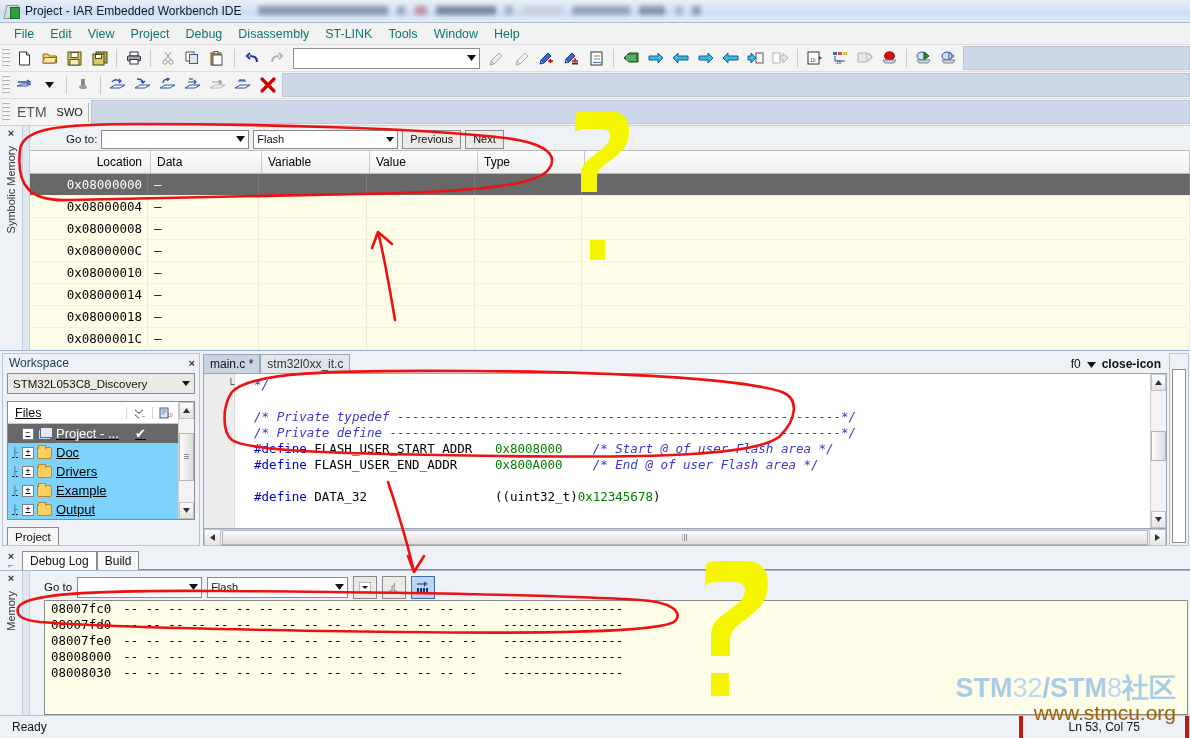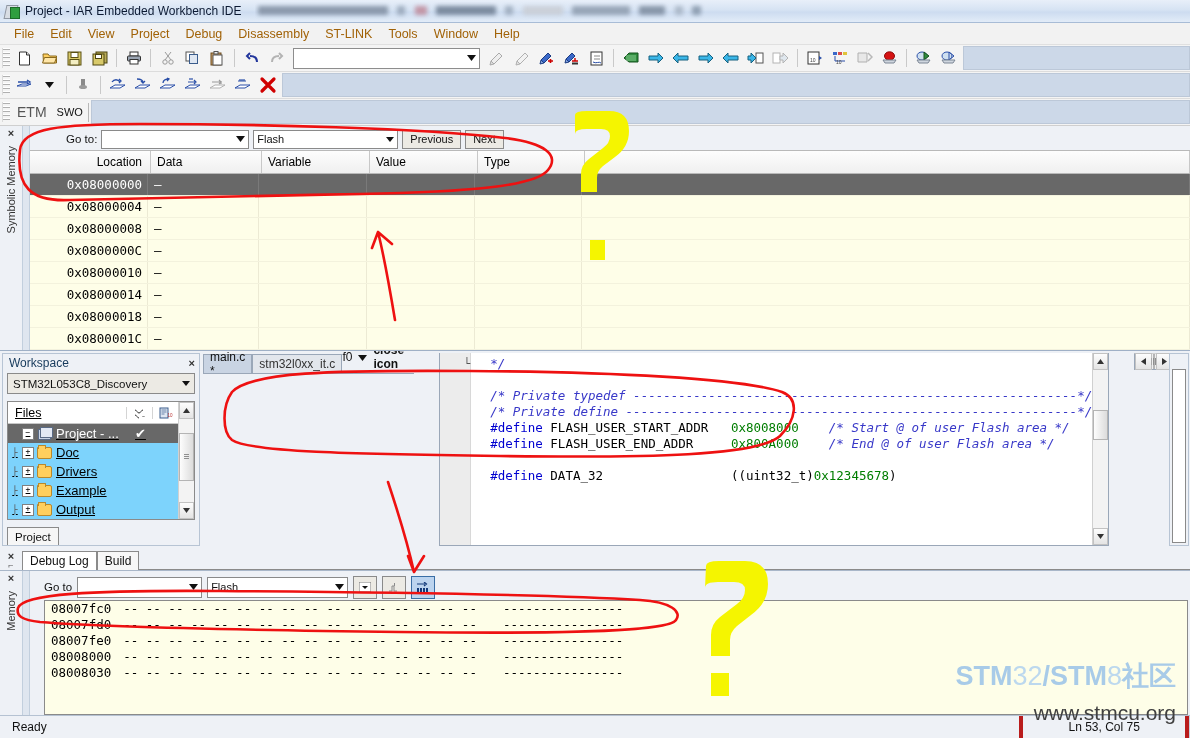--- a/index.html
+++ b/index.html
@@ -29,21 +29,21 @@
   .blurstrip{position:absolute;left:255px;top:2px;right:0;height:18px;overflow:hidden;opacity:.85;}
   .blurstrip span{display:inline-block;height:9px;margin:4px 3px 0 3px;border-radius:1px;
      filter:blur(2.2px);vertical-align:top;}
 
   
   .menubar{
     height:21px;flex:0 0 21px;background:#f2f2f2;
     display:flex;align-items:center;border-bottom:1px solid #e0e0e0;
     padding-left:6px;
   }
-  .menubar div{padding:2px 8px;color:#a16207;font-size:12.5px;white-space:nowrap;cursor:default;}
+  .menubar div{padding:2px 8px;color:#0f766e;font-size:12.5px;white-space:nowrap;cursor:default;}
 
   
   .tbrow{height:26px;flex:0 0 26px;display:flex;align-items:center;
      background:#f4f4f4;border-bottom:1px solid #dcdcdc;padding-left:2px;}
   .grip{width:7px;height:20px;flex:0 0 7px;margin-right:2px;
      background:repeating-linear-gradient(to bottom,#fff 0 1px,#b0b0b0 1px 2px,transparent 2px 4px);
      border-left:1px solid #dadada;}
   .tbtn{width:23px;height:22px;flex:0 0 23px;display:flex;align-items:center;justify-content:center;
      border:1px solid transparent;border-radius:2px;}
   .tsep{width:1px;height:18px;background:#c9c9c9;margin:0 4px;flex:0 0 1px;}
@@ -122,21 +122,21 @@
      border:1px solid #c2c2c2;display:flex;align-items:center;justify-content:center;}
   .strack{flex:1 1 auto;background:#f3f3f3;position:relative;}
   .sthumb{position:absolute;left:0;right:0;top:14px;height:46px;
      background:linear-gradient(to right,#fdfdfd,#dcdcdc);border:1px solid #b4b4b4;}
   .sthumb:after{content:"";position:absolute;left:4px;right:4px;top:20px;height:5px;
      background:repeating-linear-gradient(to bottom,#8f8f8f 0 1px,transparent 1px 2px);}
   .wstabs{height:20px;flex:0 0 20px;display:flex;align-items:flex-end;padding-left:4px;}
   .wstab{height:17px;border:1px solid #8a8a8a;border-bottom:0;background:#f6f6f6;font-size:11.5px;
      padding:0 7px;display:flex;align-items:center;color:#111;}
 
-  .editor{flex:1 1 auto;display:flex;margin:2px 0 2px 3px;min-width:0;gap:25px;}
+  .editor{flex:1 1 auto;display:flex;flex-direction:column;margin:2px 0 2px 3px;min-width:0;}
   .edtabs{height:20px;flex:0 0 20px;display:flex;align-items:flex-end;
      border-bottom:1px solid #9aa7b8;background:#eef1f6;}
   .edtab{height:18px;display:flex;align-items:center;padding:0 6px;font-size:12px;
      border:1px solid #9aa7b8;border-bottom:0;background:#e2e6ec;color:#333;}
   .edtab.active{background:#c9d4e3;color:#111;font-weight:normal;}
   .edtabsp{flex:1 1 auto;border-bottom:0px;}
   .edright{display:flex;align-items:center;gap:6px;padding:0 6px 2px 0;font-size:12px;color:#111;}
   .edbody{flex:1 1 auto;display:flex;min-height:0;background:#fff;border:1px solid #9aa7b8;border-top:0;}
   .edgutter{width:30px;flex:0 0 30px;background:#ececec;border-right:1px solid #d8d8d8;
      font-family:"DejaVu Sans Mono",monospace;font-size:11px;color:#555;padding-top:4px;text-align:right;}
@@ -186,21 +186,21 @@
   .status{flex:0 0 22px;display:flex;align-items:center;background:#eef1f6;
      border-top:1px solid #b5c2d2;font-size:12px;color:#111;}
   .stcell{height:100%;display:flex;align-items:center;padding:0 12px;border-right:4px solid #b91c1c;}
   .stfill{flex:1 1 auto;height:100%;border-right:1px solid #c6d0dd;}
 
   
   .anno{position:absolute;inset:0;pointer-events:none;}
   .wm{position:absolute;right:14px;bottom:14px;text-align:right;pointer-events:none;}
   .wm .l1{font-size:27px;font-weight:bold;color:#a8cbe8;letter-spacing:0px;line-height:28px;}
   .wm .l1 .lt{font-weight:normal;color:#bcd8ee;}
-  .wm .l2{font-size:21px;color:#404040;line-height:22px;margin-top:12px;}
+  .wm .l2{font-size:21px;color:#a16207;line-height:22px;}
 </style>
 </head>
 <body>
 
 <div class="app">
 
   <div class="titlebar">
     <div class="ide-ico">
         <div class="p1"></div>
         <div class="p2"></div>

